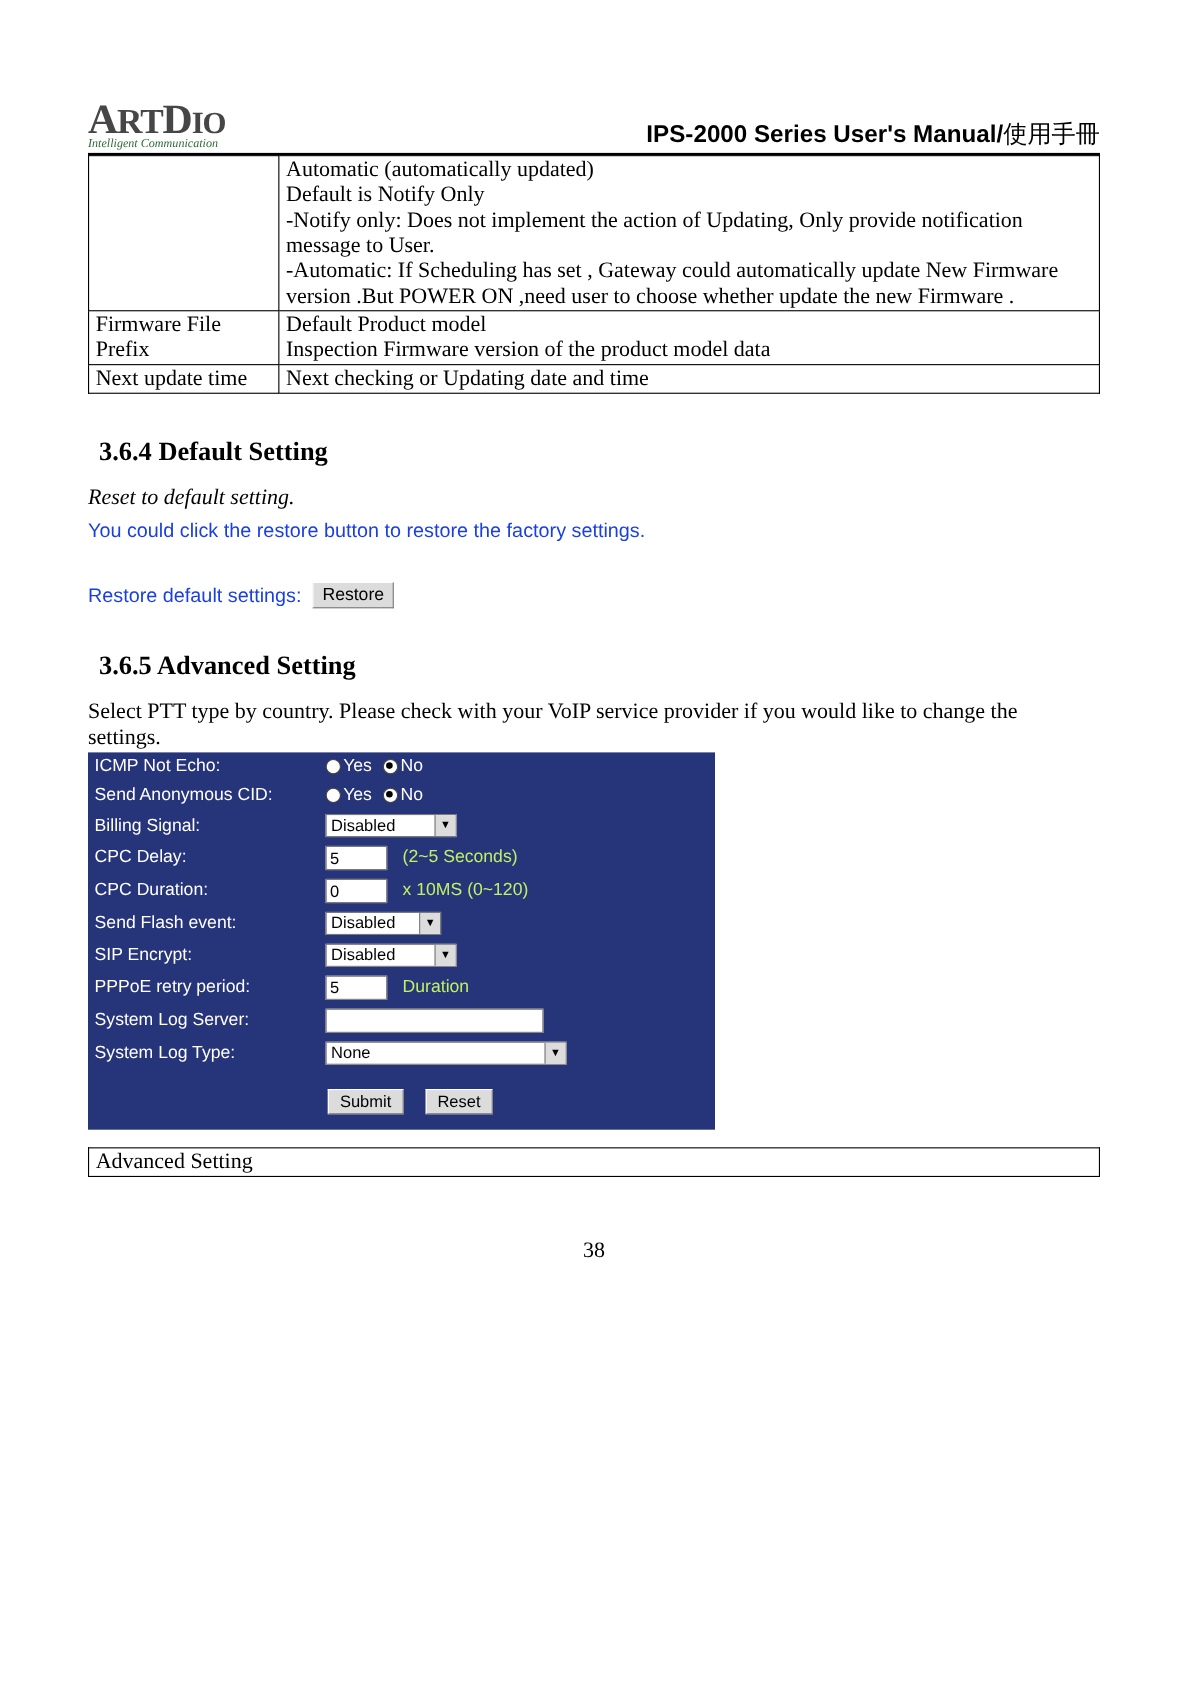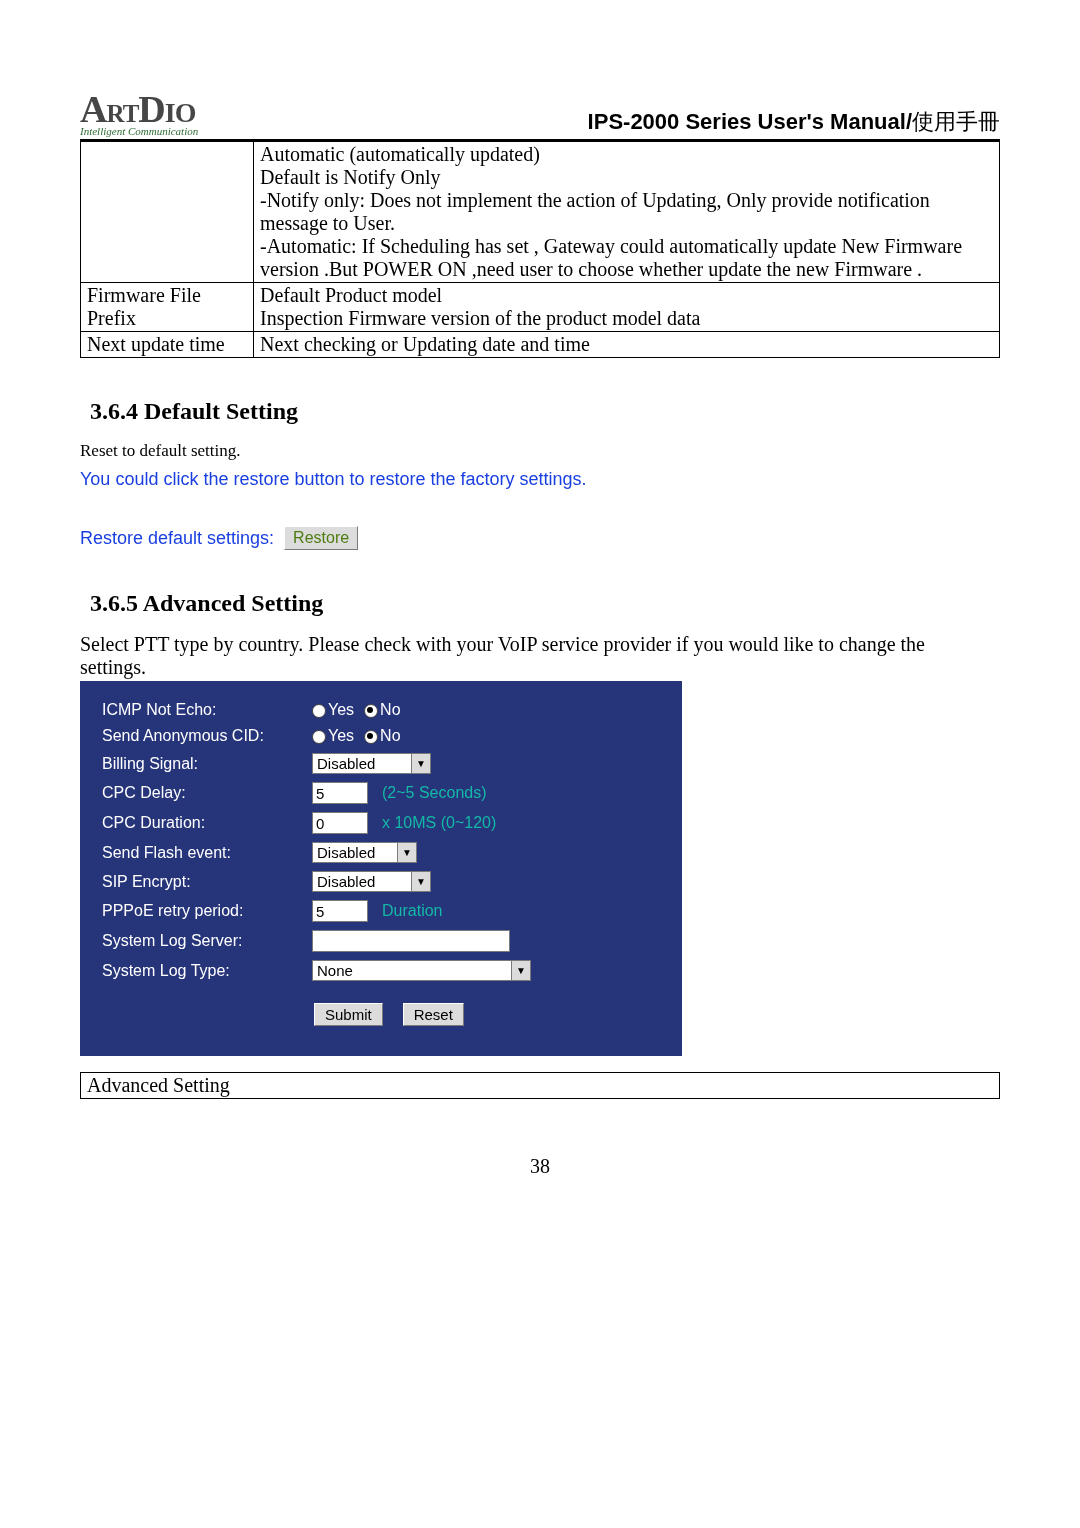--- a/index.html
+++ b/index.html
@@ -68,22 +68,23 @@
   .continuation-row td {
     border-top: none;
   }
 
   h3.section {
     font-size: 24px;
     font-weight: bold;
     margin: 40px 0 16px 10px;
   }
   .body-text {
-    font-size: 17px;
+    font-size: 20px;
     margin: 0 0 4px 0;
+    font-style: italic;
   }
   .restore-block {
     margin-top: 8px;
   }
   .restore-help {
     color: #1a3fe0;
     font-family: Arial, Helvetica, sans-serif;
     font-size: 18px;
     margin-bottom: 36px;
   }
@@ -96,35 +97,35 @@
     gap: 10px;
   }
   .btn-restore {
     background: #dcdcdc;
     border: 1px solid #7a7a7a;
     border-top-color: #fff;
     border-left-color: #fff;
     font-family: Arial, sans-serif;
     font-size: 16px;
     padding: 2px 8px;
-    color: #4d7c0f;
+    color: #000000;
   }
 
   .advanced-intro {
     font-size: 20px;
     margin: 2px 16px 0 0;
   }
 
   .form-panel {
     background: #26347a;
     color: #fff;
     font-family: Arial, Helvetica, sans-serif;
     font-size: 16px;
     width: 570px;
-    padding: 16px;
+    padding: 0;
     margin-top: 2px;
   }
   .form-row {
     display: flex;
     align-items: center;
     padding: 4px 6px;
     gap: 10px;
   }
   .form-label {
     width: 200px;
@@ -174,21 +175,21 @@
     background: #fff;
     color: #000;
     border: 1px solid #7a7a7a;
     height: 20px;
     font-size: 15px;
     padding: 0 3px;
     width: 48px;
   }
   .txt-wide { width: 190px; }
   .suffix {
-    color: #14b8a6;
+    color: #bef264;
     margin-left: 4px;
   }
   .btn-row {
     padding: 18px 6px 14px 218px;
     display: flex;
     gap: 20px;
     align-items: center;
   }
   .btn {
     background: #dcdcdc;
@@ -216,21 +217,21 @@
     font-size: 20px;
     margin-top: 56px;
   }
 </style>
 </head>
 <body>
 
 <div class="page">
   <div class="header-row">
     <div class="logo">
-      <span class="logo-main">A<span style="font-size:25px">RT</span>D<span style="font-size:28px">IO</span></span>
+      <span class="logo-main">A<span style="font-size:32px">RT</span>D<span style="font-size:28px">IO</span></span>
       <span class="logo-sub">Intelligent Communication</span>
     </div>
     <div class="manual-title">
       <span>IPS-2000 Series User's Manual/</span><span class="cjk">使用手冊</span>
     </div>
   </div>
 
   <table class="spec">
     <tbody>
         <tr class="continuation-row">

